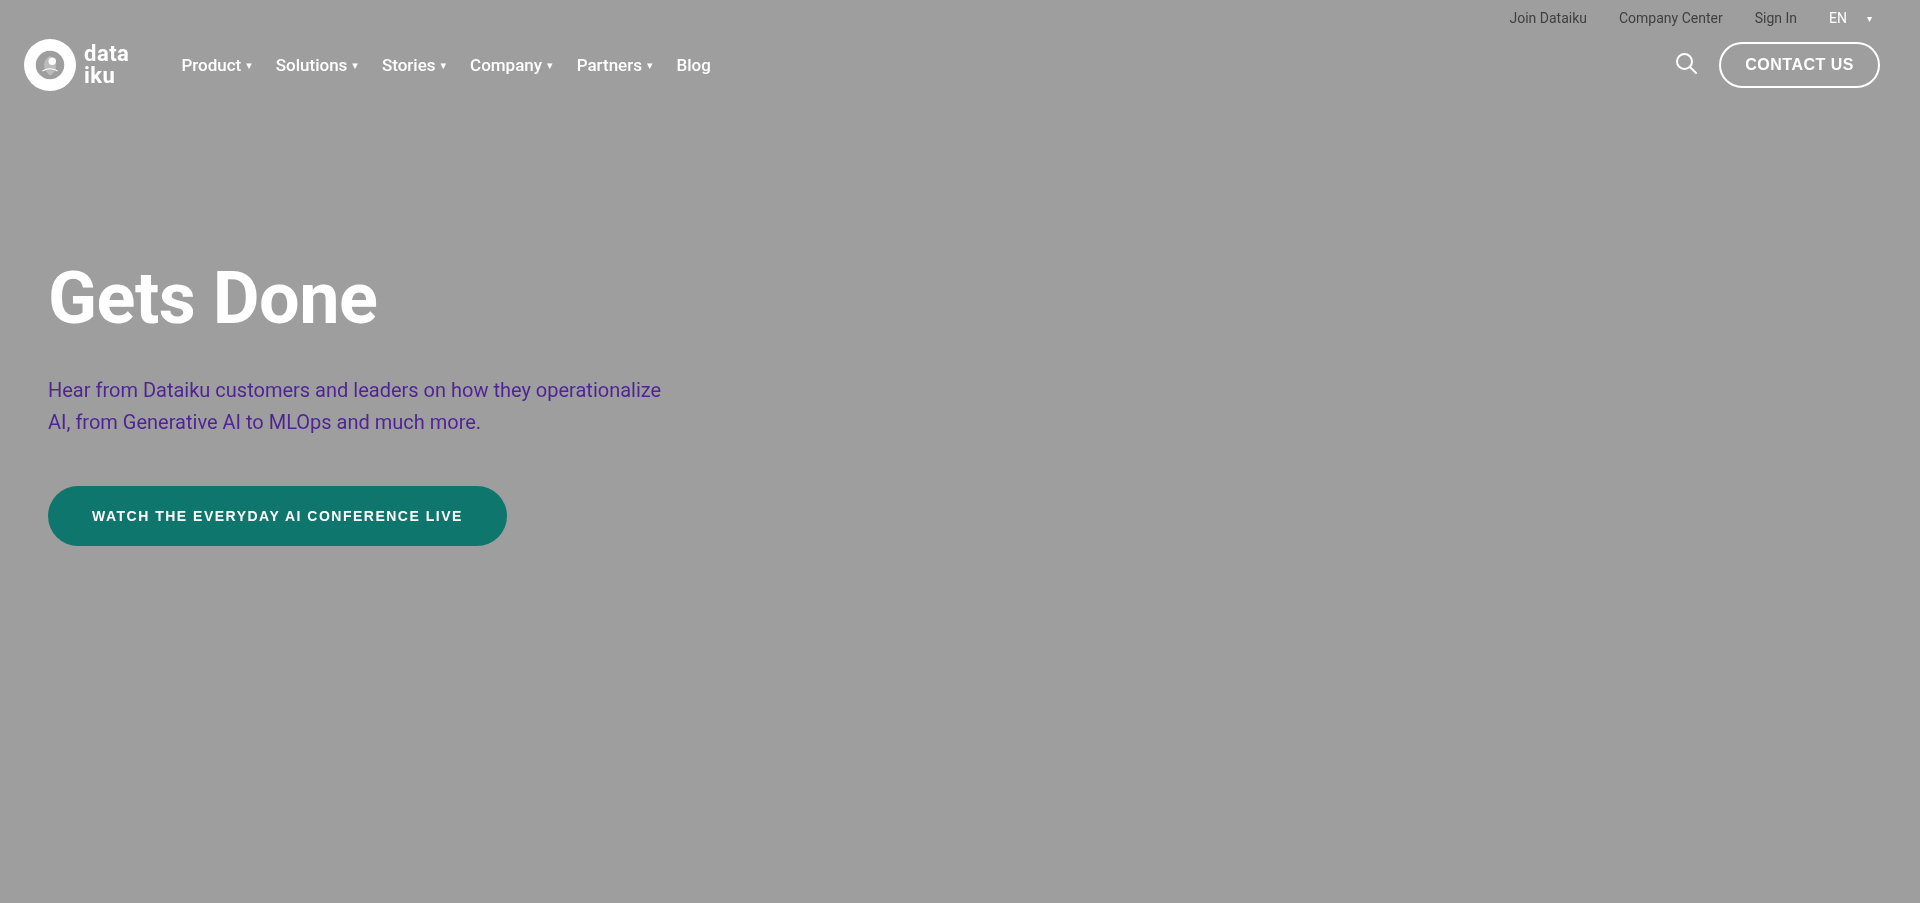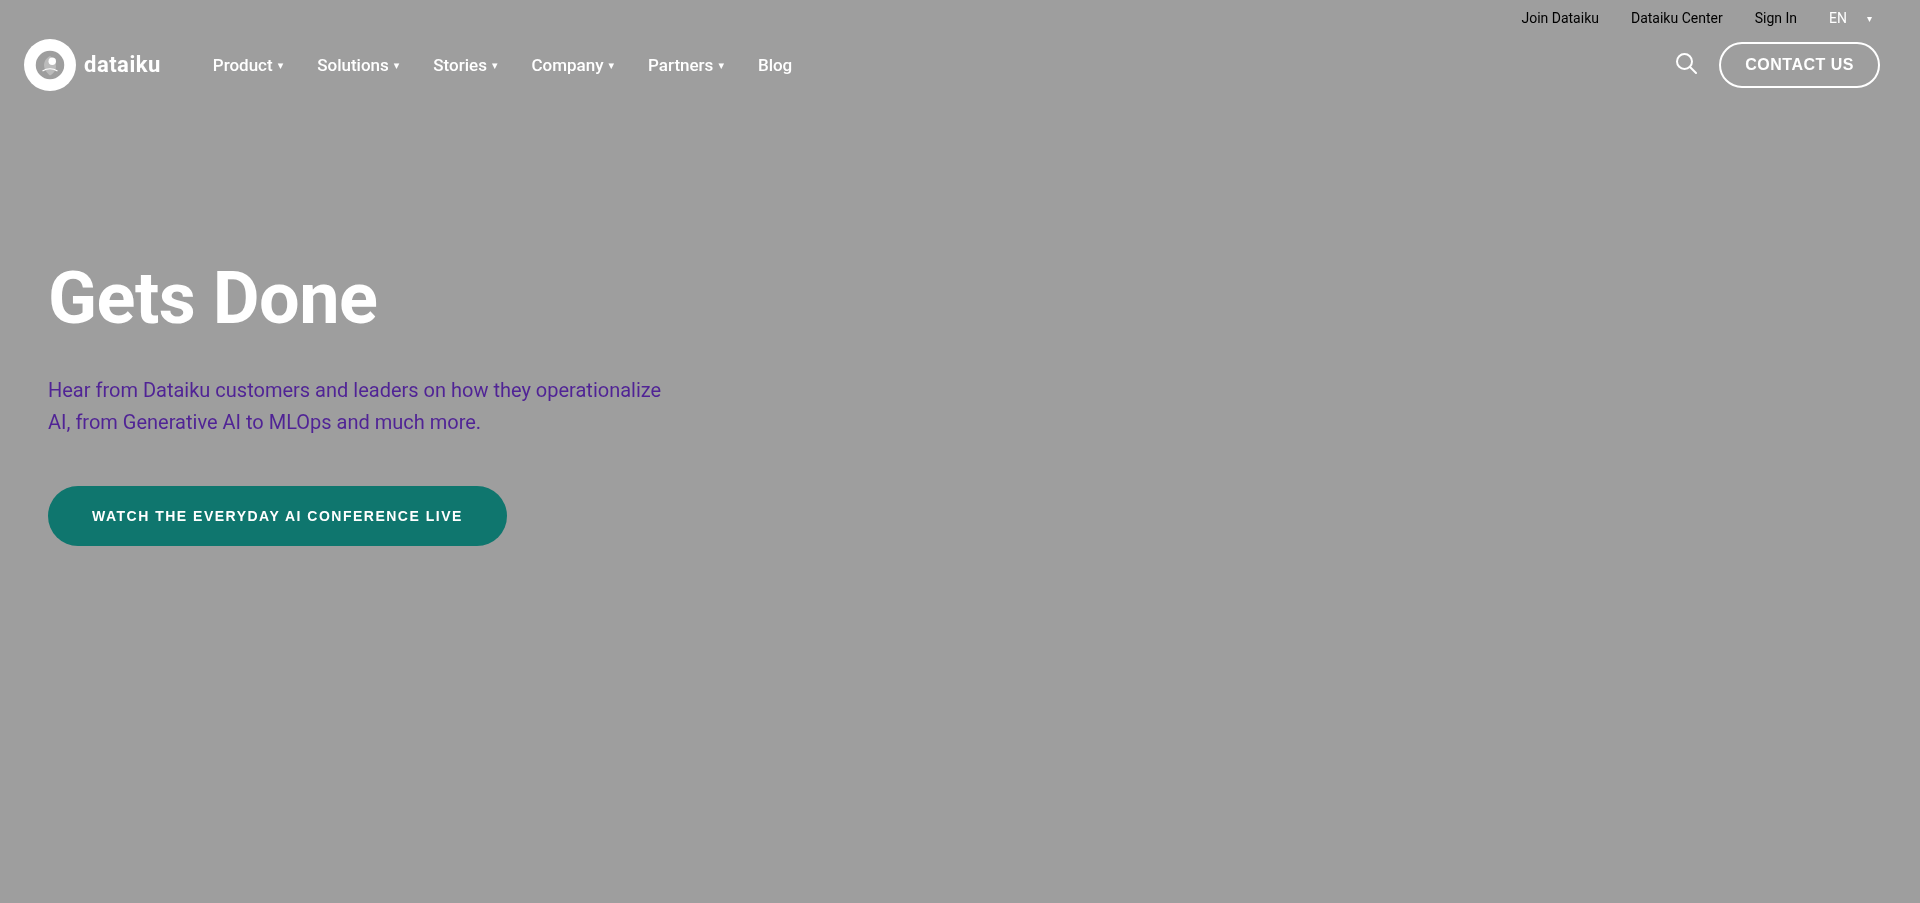--- a/index.html
+++ b/index.html
@@ -26,21 +26,21 @@
       display: flex;
       justify-content: flex-end;
       align-items: center;
       gap: 32px;
       padding: 10px 48px 4px;
       color: #fff;
       font-size: 14px;
     }
 
     .top-bar a {
-      color: #000000;
+      color: #404040;
       text-decoration: none;
       font-size: 14px;
     }
 
     .top-bar .lang-selector {
       display: flex;
       align-items: center;
       gap: 20px;
       cursor: pointer;
       color: #fff;
@@ -83,36 +83,36 @@
       flex-shrink: 0;
     }
 
     .logo-icon svg {
       width: 30px;
       height: 30px;
     }
 
     .logo-text {
       display: flex;
-      flex-direction: row;
+      flex-direction: column;
       line-height: 1;
       color: #fff;
       font-size: 22px;
       font-weight: 700;
       letter-spacing: 0.5px;
     }
 
     .logo-text span {
       display: block;
     }
 
     .nav-links {
       display: flex;
       align-items: center;
-      gap: 10px;
+      gap: 0;
       list-style: none;
     }
 
     .nav-links li a {
       color: #fff;
       text-decoration: none;
       font-size: 17px;
       font-weight: 500;
       padding: 8px 12px;
       display: flex;
@@ -213,21 +213,21 @@
       transition: background 0.2s;
     }
   </style>
 </head>
 <body>
 
 <header>
 
   <div class="top-bar">
     <a href="#">Join Dataiku</a>
-    <a href="#">Dataiku Center</a>
+    <a href="#">Company Center</a>
     <a href="#">Sign In</a>
     <div class="lang-selector">
       <span>EN</span>
       <span class="lang-chevron">▾</span>
     </div>
   </div>
 
   <nav class="main-nav">
     <div class="nav-left">
 

